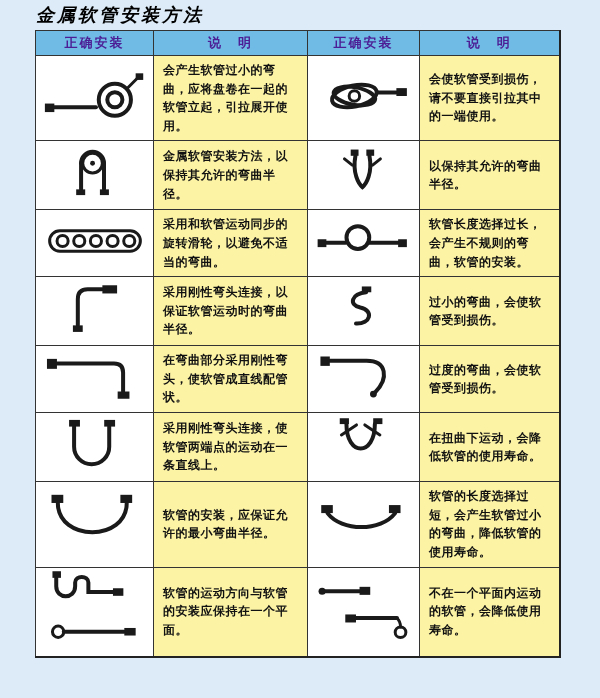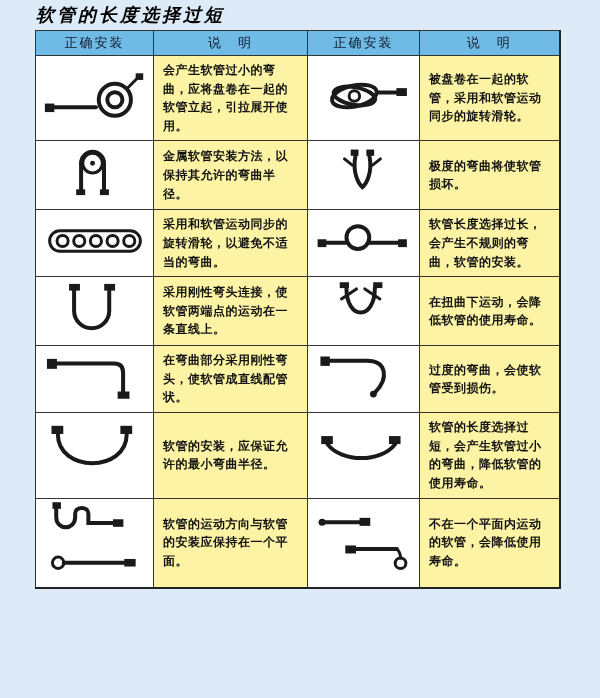--- a/index.html
+++ b/index.html
@@ -24,23 +24,23 @@
     border: 1px solid #222;
     border-right: 2px solid #222;
     border-bottom: 2px solid #222;
     table-layout: fixed;
   }
   .install-table th, .install-table td { border: 1px solid #333; }
   .install-table th {
     background: var(--header_bg, #6fbbe6);
     height: 22px;
     font-size: 13px;
-    font-weight: normal;
+    font-weight: bold;
     letter-spacing: 2px;
-    color: #0f172a;
+    color: #4c1d95;
     text-align: center;
   }
   td.fig {
     background: #ffffff;
     text-align: center;
     vertical-align: middle;
     padding: 2px;
   }
   td.desc {
     background: var(--desc_bg, #fcf3a5);
@@ -54,21 +54,21 @@
   }
   svg.figure { display: inline-block; }
   svg.figure * { vector-effect: non-scaling-stroke; }
   .st { stroke: #1a1a1a; stroke-width: 4; fill: none; stroke-linecap: round; }
   .st3 { stroke: #1a1a1a; stroke-width: 3; fill: none; stroke-linecap: round; }
   .fl { fill: #1a1a1a; stroke: none; }
 </style>
 </head>
 <body>
 
-<div class="page-title">软管的长度选择过短</div>
+<div class="page-title">金属软管安装方法</div>
 
 <table class="install-table">
   <colgroup>
     <col style="width:118px">
       <col style="width:154px">
       <col style="width:112px">
       <col style="width:140px">
   </colgroup>
   <thead>
     <tr>
@@ -94,21 +94,21 @@
       <td class="desc">会产生软管过小的弯曲，应将盘卷在一起的软管立起，引拉展开使用。</td>
       <td class="fig">
         <svg class="figure" width="98" height="56" viewBox="0 0 110 64">
           <ellipse class="st" cx="44" cy="32" rx="26" ry="12" transform="rotate(-12 44 32)"></ellipse>
           <ellipse class="st" cx="44" cy="32" rx="24" ry="10" transform="rotate(10 44 32)"></ellipse>
           <circle class="st3" cx="44" cy="32" r="6"></circle>
           <path class="st" d="M70,28 H92"></path>
           <rect class="fl" x="92" y="23" width="12" height="9"></rect>
         </svg>
       </td>
-      <td class="desc">被盘卷在一起的软管，采用和软管运动同步的旋转滑轮。</td>
+      <td class="desc">会使软管受到损伤，请不要直接引拉其中的一端使用。</td>
     </tr>
 
     <tr style="height:66px">
       <td class="fig">
         <svg class="figure" width="90" height="60" viewBox="0 0 110 64">
           <circle class="st3" cx="52" cy="20" r="12"></circle>
           <circle class="fl" cx="52" cy="20" r="3"></circle>
           <path class="st" d="M38,20 A14,14 0 0 1 66,20"></path>
           <path class="st" d="M38,20 V52 M66,20 V52"></path>
           <rect class="fl" x="32" y="52" width="11" height="7"></rect>
@@ -117,21 +117,21 @@
       </td>
       <td class="desc">金属软管安装方法，以保持其允许的弯曲半径。</td>
       <td class="fig">
         <svg class="figure" width="86" height="58" viewBox="0 0 110 64">
           <rect class="fl" x="38" y="2" width="10" height="8"></rect>
           <rect class="fl" x="58" y="2" width="10" height="8"></rect>
           <path class="st" d="M44,10 C40,32 48,46 53,50 C58,46 66,32 62,10"></path>
           <path class="st3" d="M30,14 L40,22 M76,14 L66,22"></path>
         </svg>
       </td>
-      <td class="desc">极度的弯曲将使软管损坏。</td>
+      <td class="desc">以保持其允许的弯曲半径。</td>
     </tr>
 
     <tr style="height:66px">
       <td class="fig">
         <svg class="figure" width="104" height="50" viewBox="0 0 110 54">
           <rect class="st3" x="6" y="16" width="98" height="22" rx="11"></rect>
           <circle class="st3" cx="20" cy="27" r="6"></circle>
           <circle class="st3" cx="38" cy="27" r="6"></circle>
           <circle class="st3" cx="56" cy="27" r="6"></circle>
           <circle class="st3" cx="74" cy="27" r="6"></circle>
@@ -145,58 +145,75 @@
           <path class="st" d="M12,34 H34"></path>
           <circle class="st" cx="48" cy="28" r="13"></circle>
           <path class="st" d="M60,34 H94"></path>
           <rect class="fl" x="94" y="30" width="10" height="9"></rect>
         </svg>
       </td>
       <td class="desc">软管长度选择过长，会产生不规则的弯曲，软管的安装。</td>
     </tr>
 
 
+    <tr style="height:68px">
+      <td class="fig">
+        <svg class="figure" width="90" height="60" viewBox="0 0 110 64">
+          <rect class="fl" x="64" y="3" width="18" height="10"></rect>
+          <path class="st" d="M64,8 H46 Q34,8 34,20 V52"></path>
+          <rect class="fl" x="28" y="52" width="12" height="8"></rect>
+        </svg>
+      </td>
+      <td class="desc">采用刚性弯头连接，以保证软管运动时的弯曲半径。</td>
+      <td class="fig">
+        <svg class="figure" width="80" height="58" viewBox="0 0 110 64">
+          <rect class="fl" x="52" y="1" width="13" height="8"></rect>
+          <path class="st" d="M58,9 C38,11 33,26 50,30 C69,34 64,53 44,52"></path>
+        </svg>
+      </td>
+      <td class="desc">过小的弯曲，会使软管受到损伤。</td>
+    </tr>
+
+    <tr style="height:64px">
+      <td class="fig">
+        <svg class="figure" width="100" height="58" viewBox="0 0 110 64">
+          <rect class="fl" x="2" y="12" width="11" height="11"></rect>
+          <path class="st" d="M13,17 H76 Q86,17 86,27 V48"></path>
+          <rect class="fl" x="80" y="48" width="13" height="8"></rect>
+        </svg>
+      </td>
+      <td class="desc">在弯曲部分采用刚性弯头，使软管成直线配管状。</td>
+      <td class="fig">
+        <svg class="figure" width="94" height="58" viewBox="0 0 110 64">
+          <rect class="fl" x="4" y="8" width="11" height="11"></rect>
+          <path class="st" d="M15,13 H58 C82,13 84,34 68,50"></path>
+          <circle class="fl" cx="66" cy="52" r="4"></circle>
+        </svg>
+      </td>
+      <td class="desc">过度的弯曲，会使软管受到损伤。</td>
+    </tr>
 
     <tr style="height:68px">
       <td class="fig">
         <svg class="figure" width="92" height="60" viewBox="0 0 110 64">
           <rect class="fl" x="24" y="2" width="13" height="8"></rect>
           <rect class="fl" x="66" y="2" width="13" height="8"></rect>
           <path class="st" d="M30,10 V34 A21,21 0 0 0 72,34 V10"></path>
         </svg>
       </td>
       <td class="desc">采用刚性弯头连接，使软管两端点的运动在一条直线上。</td>
       <td class="fig">
         <svg class="figure" width="92" height="60" viewBox="0 0 110 64">
           <rect class="fl" x="26" y="0" width="11" height="7"></rect>
           <rect class="fl" x="66" y="0" width="11" height="7"></rect>
           <path class="st" d="M34,7 C34,46 68,46 68,7"></path>
           <path class="st3" d="M28,20 L46,8 M56,8 L74,20"></path>
         </svg>
       </td>
       <td class="desc">在扭曲下运动，会降低软管的使用寿命。</td>
-    </tr>
-
-    <tr style="height:64px">
-      <td class="fig">
-        <svg class="figure" width="100" height="58" viewBox="0 0 110 64">
-          <rect class="fl" x="2" y="12" width="11" height="11"></rect>
-          <path class="st" d="M13,17 H76 Q86,17 86,27 V48"></path>
-          <rect class="fl" x="80" y="48" width="13" height="8"></rect>
-        </svg>
-      </td>
-      <td class="desc">在弯曲部分采用刚性弯头，使软管成直线配管状。</td>
-      <td class="fig">
-        <svg class="figure" width="94" height="58" viewBox="0 0 110 64">
-          <rect class="fl" x="4" y="8" width="11" height="11"></rect>
-          <path class="st" d="M15,13 H58 C82,13 84,34 68,50"></path>
-          <circle class="fl" cx="66" cy="52" r="4"></circle>
-        </svg>
-      </td>
-      <td class="desc">过度的弯曲，会使软管受到损伤。</td>
     </tr>
 
     <tr style="height:70px">
       <td class="fig">
         <svg class="figure" width="100" height="58" viewBox="0 0 110 64">
           <rect class="fl" x="7" y="2" width="13" height="9"></rect>
           <rect class="fl" x="83" y="2" width="13" height="9"></rect>
           <path class="st" d="M14,11 C14,54 90,54 90,11"></path>
         </svg>
       </td>

